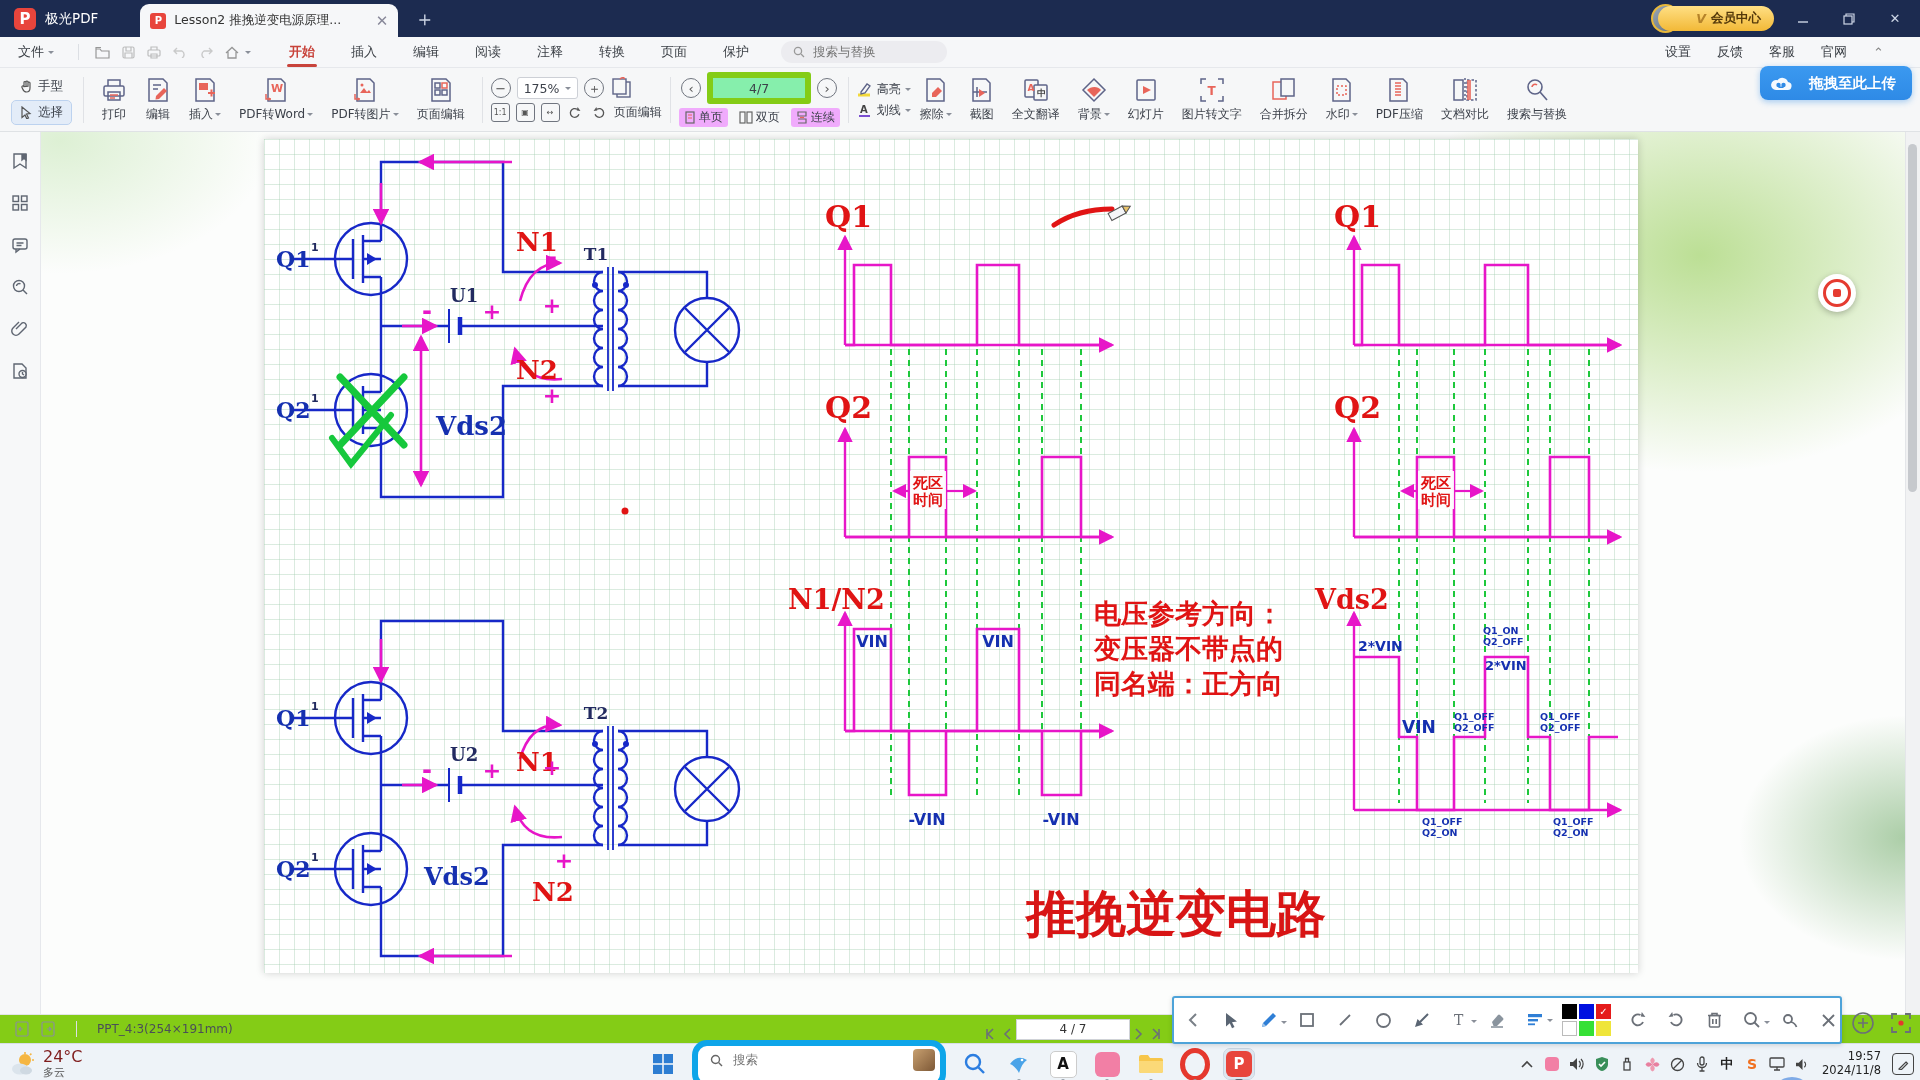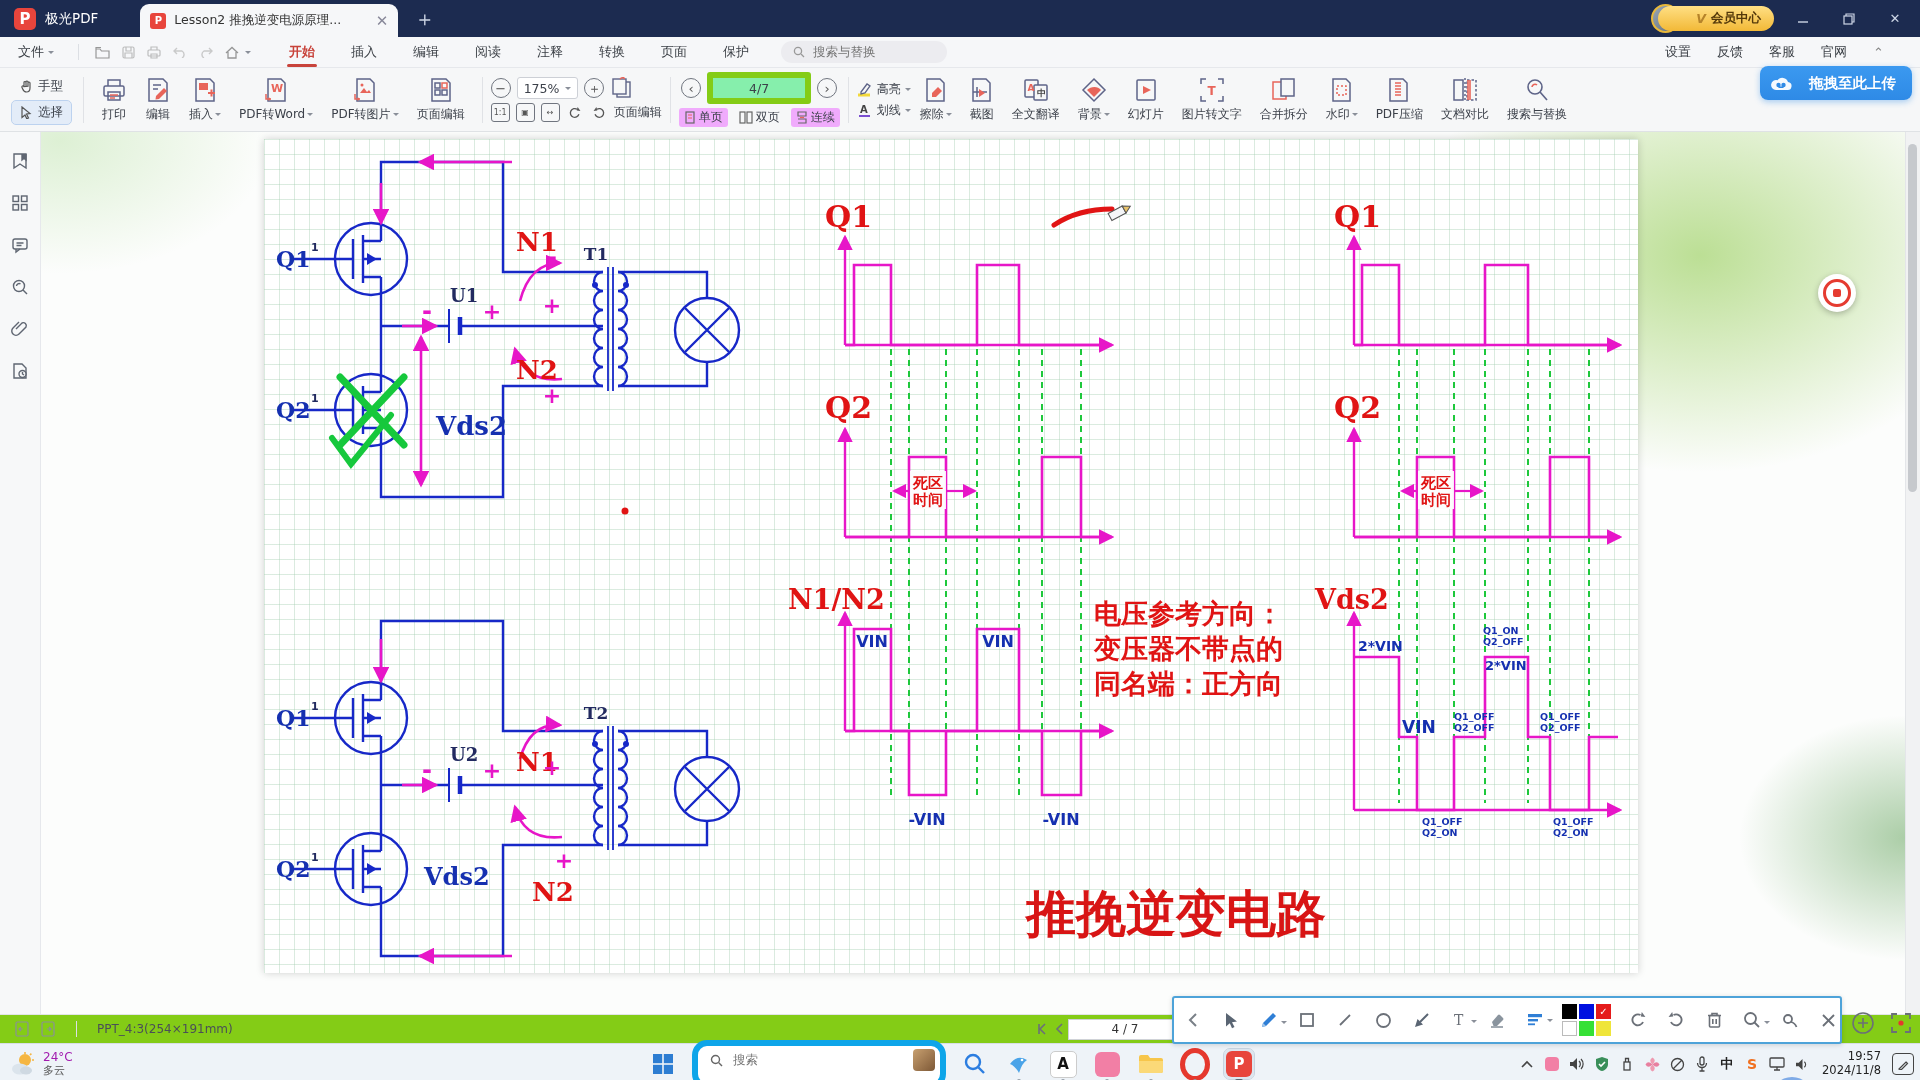--- a/index.html
+++ b/index.html
@@ -88,38 +88,38 @@
     box-shadow:0 2px 6px rgba(0,0,0,.25);display:flex;align-items:center;justify-content:center;z-index:20;}
   .record .ring{width:22px;height:22px;border:3px solid #e53b30;border-radius:50%;display:flex;align-items:center;justify-content:center;}
   .record .dot{width:8px;height:8px;background:#e53b30;border-radius:2px;}
   .timer{position:absolute;left:1771px;top:945px;width:42px;height:42px;border-radius:50%;
     background:rgba(96,150,226,.78);color:#eaf2ff;font-size:12px;font-weight:bold;display:flex;
     align-items:center;justify-content:center;z-index:20;}
   
   .statusbar{height:28px;background:#84cc16;border-top:1px solid #e2e4e7;display:flex;align-items:center;
     font-size:12px;color:#4a4f57;position:relative;}
   .sb-left{display:flex;align-items:center;gap:10px;padding-left:14px;}
-  .sb-pager{position:absolute;left:1036px;display:flex;align-items:center;gap:4px;color:#6b7078;}
+  .sb-pager{position:absolute;left:984px;display:flex;align-items:flex-end;gap:4px;color:#6b7078;}
   .sb-pagebox{width:112px;height:19px;background:#fff;border:1px solid #cfd2d7;display:flex;align-items:center;
     justify-content:center;color:#333;}
   .sb-round{position:absolute;top:-9px;width:34px;height:34px;display:flex;align-items:center;justify-content:center;}
   
   .pentb{position:absolute;left:1172px;top:996px;height:44px;width:666px;background:#fff;
     border:2px solid #4ea3d9;border-radius:3px;display:flex;align-items:center;gap:0;z-index:40;
     box-shadow:0 1px 5px rgba(0,0,0,.15);}
   .ptool{width:38px;display:flex;align-items:center;justify-content:center;flex:none;position:relative;}
   .swatches{display:grid;grid-template-columns:repeat(3,15px);grid-auto-rows:15px;gap:2px;margin:0 8px;}
   .sw{position:relative;}
   .sw.white{border:1px solid #bbb;}
   .sw .chk{position:absolute;inset:0;display:flex;align-items:center;justify-content:center;color:#fff;font-size:10px;font-weight:bold;}
   
   .taskbar{height:40px;background:#eef3f8;border-top:1px solid #d8dfe6;position:relative;display:flex;align-items:center;}
   .weather{position:absolute;left:10px;display:flex;align-items:center;gap:7px;}
   .wtxt{display:flex;flex-direction:column;line-height:1.15;}
-  .wtemp{font-size:12px;color:#a21caf;}
+  .wtemp{font-size:16px;color:#7f1d1d;}
   .wdesc{font-size:11px;color:#555;}
   .tk-center{position:absolute;left:648px;display:flex;align-items:center;gap:14px;}
   .tsearch{width:225px;height:29px;background:#fff;border:6px solid #0ea5e9;border-radius:15px;
     display:flex;align-items:center;gap:8px;padding:0 5px 8px 12px;}
   .tsearch input{border:none;outline:none;background:transparent;font-size:12.5px;width:140px;color:#333;}
   .tsearch .promo{width:22px;height:22px;border-radius:4px;margin-left:auto;
     background:linear-gradient(135deg,#c8a070,#7d5836);}
   .tapp{width:30px;height:30px;border-radius:6px;display:flex;align-items:center;justify-content:center;position:relative;}
   .tapp .dot{position:absolute;bottom:-4px;left:50%;transform:translateX(-50%);width:4px;height:4px;
     border-radius:2px;background:#97a1ab;}

